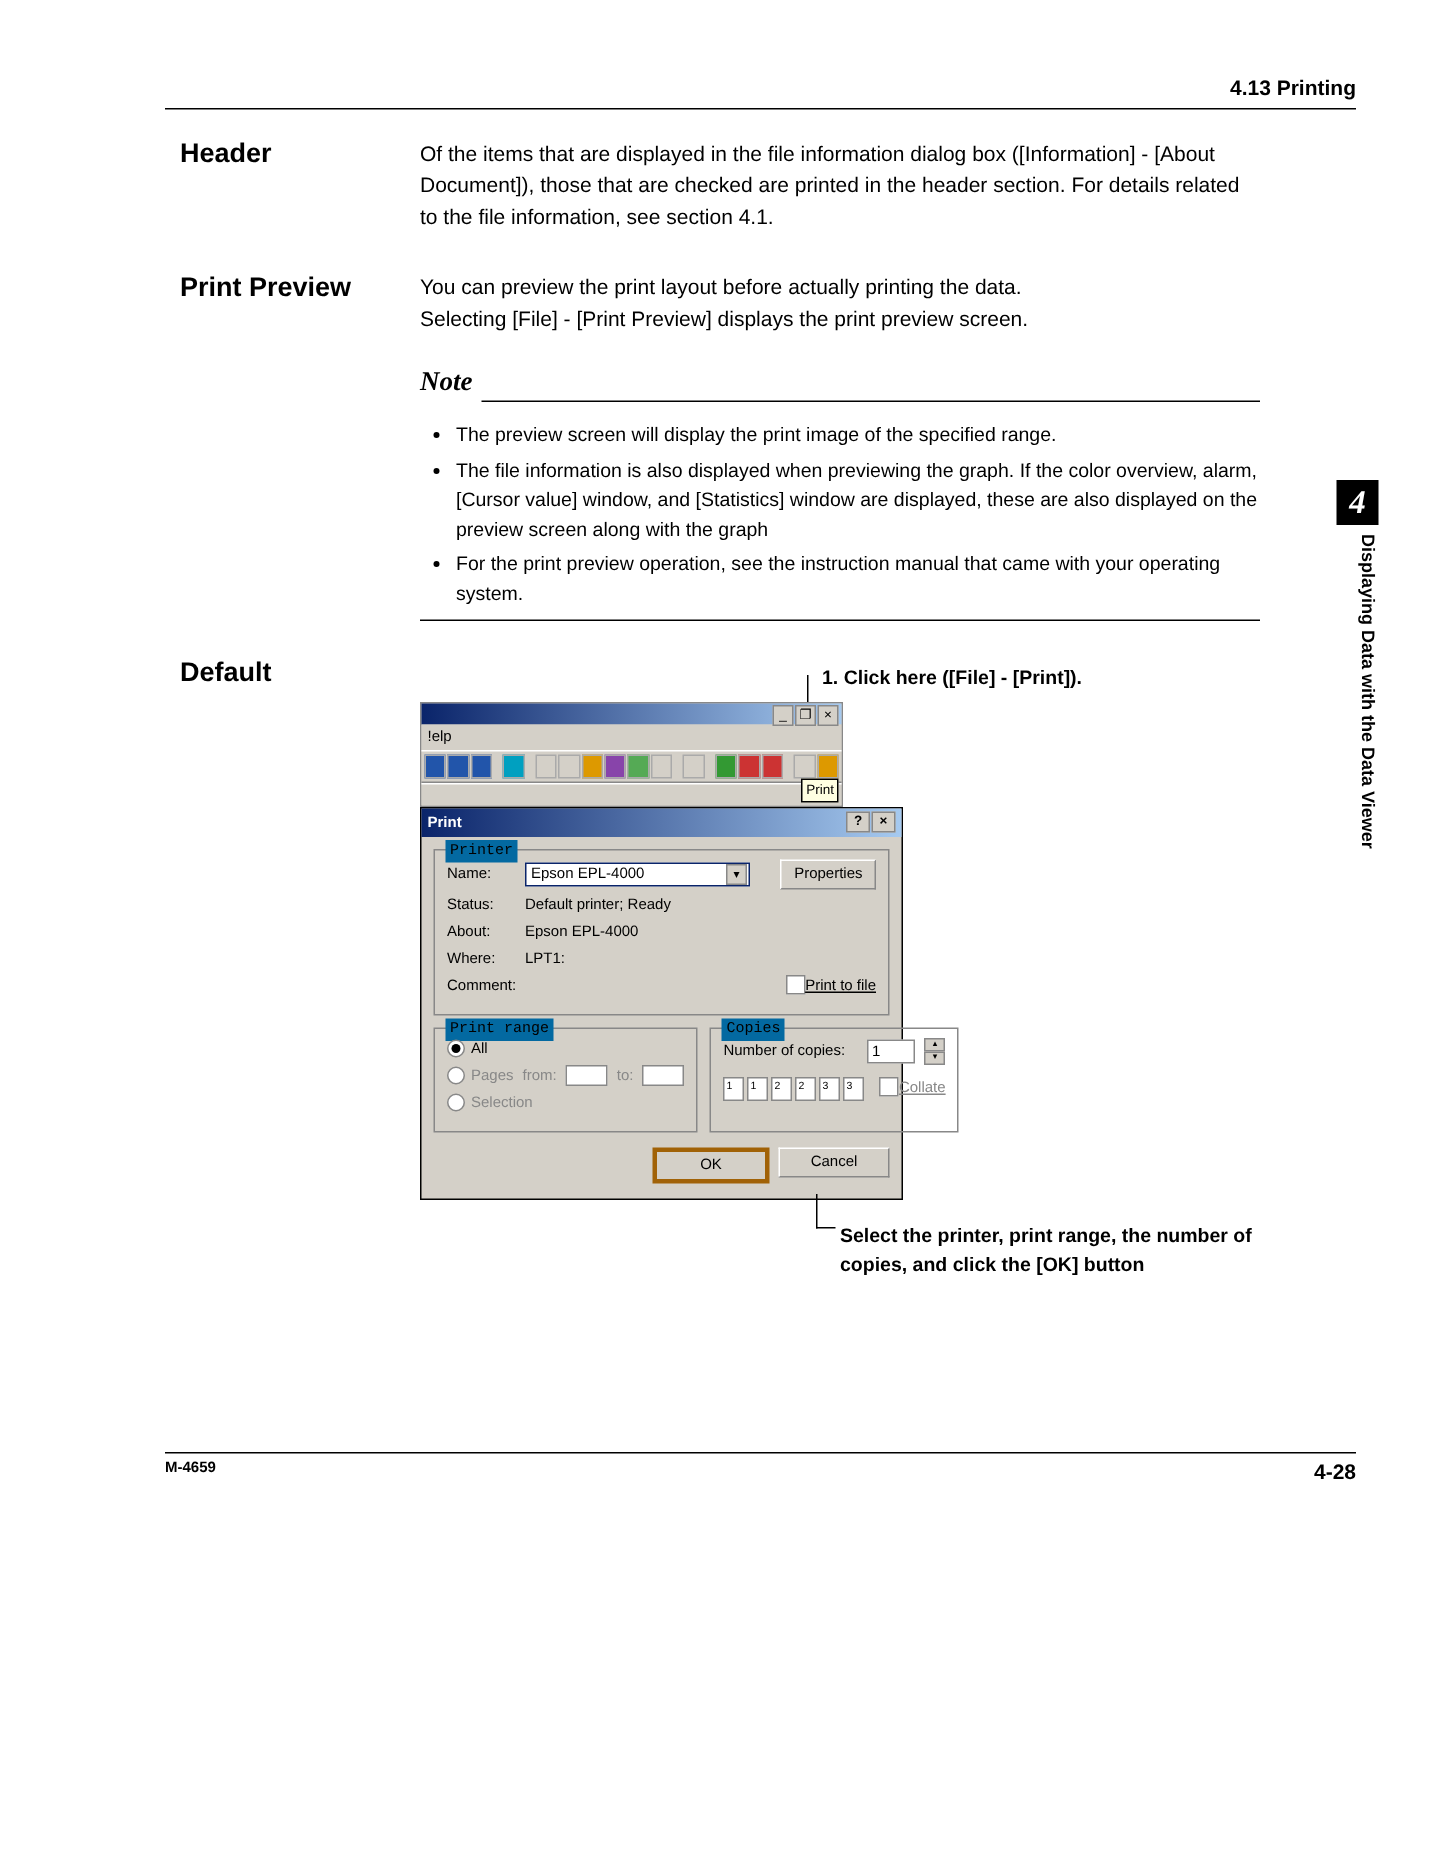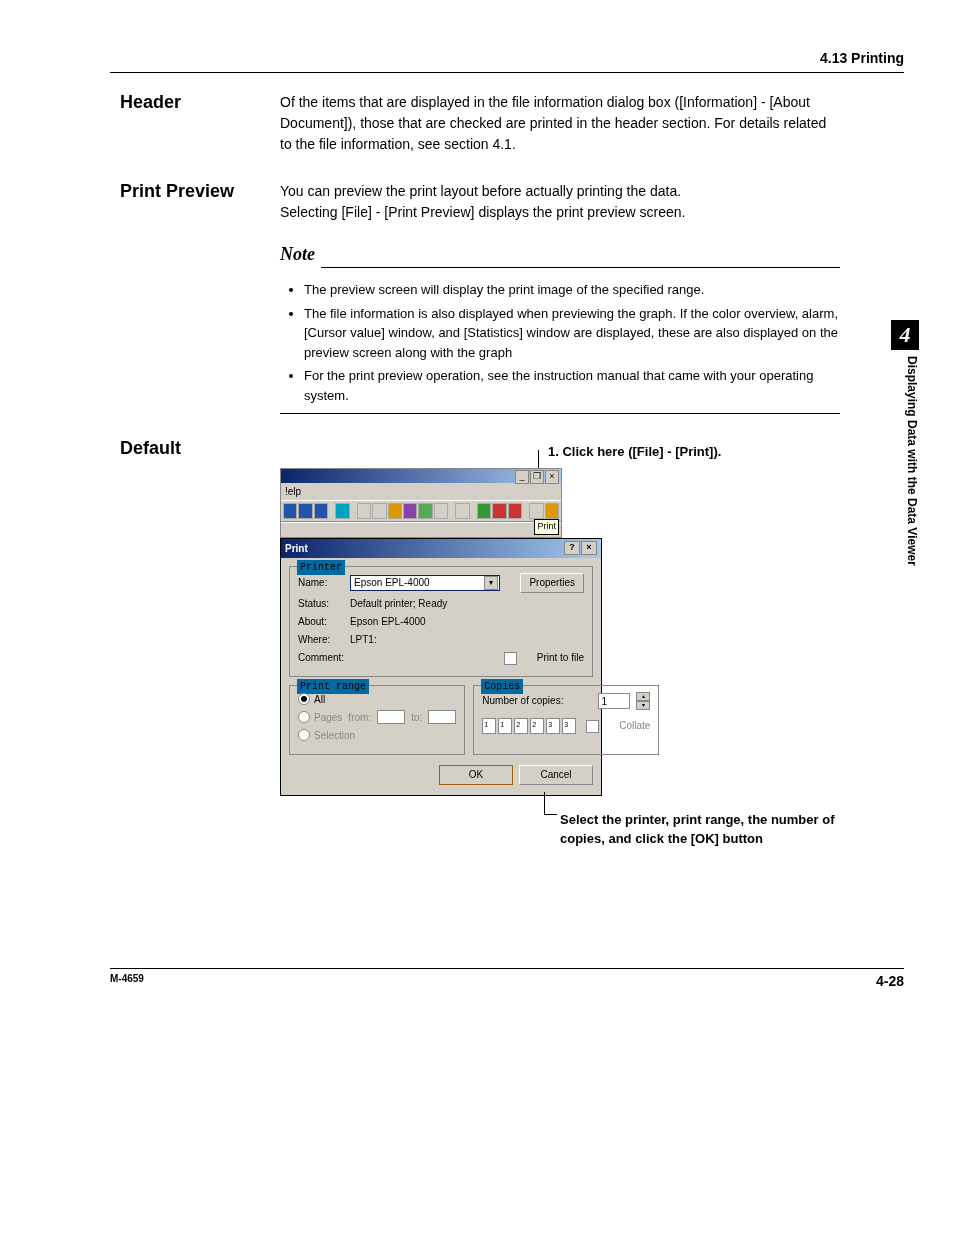--- a/index.html
+++ b/index.html
@@ -184,21 +184,21 @@
   }
   .field-row {display:flex;align-items:center;margin-bottom:3px;gap:6px;}
   .field-row .lbl{width:46px;}
   .combo {
     flex:0 0 150px;height:16px;border:1px solid #0a246a;background:#fff;display:flex;align-items:center;justify-content:space-between;padding:0 1px 0 3px;box-sizing:border-box;
   }
   .combo-arrow {width:12px;height:12px;background:#d4d0c8;border:1px solid #888;font-size:8px;text-align:center;line-height:11px;}
   .btn {
     background:#d4d0c8;border:1px solid #888;border-top-color:#fff;border-left-color:#fff;height:18px;padding:0 8px;font-size:10px;display:inline-flex;align-items:center;justify-content:center;
   }
-  .chk {display:inline-flex;align-items:flex-end;gap:20px;}
+  .chk {display:inline-flex;align-items:flex-start;gap:0;text-decoration:underline;}
   .chk-box{width:11px;height:11px;border:1px solid #888;background:#fff;}
   .radio {display:inline-flex;align-items:center;gap:4px;}
   .radio-circ{width:10px;height:10px;border:1px solid #888;border-radius:50%;background:#fff;position:relative;}
   .radio-circ.checked::after{content:"";position:absolute;inset:2px;background:#000;border-radius:50%;}
   .groups-row{display:flex;gap:8px;}
   .groups-row .group{flex:1;}
   .spin-input{width:26px;height:14px;border:1px solid #888;background:#fff;text-align:left;padding:0 2px;}
   .spin-btns{display:inline-flex;flex-direction:column;}
   .spin-btns span{width:12px;height:7px;background:#d4d0c8;border:1px solid #888;font-size:6px;line-height:6px;text-align:center;}
   .page-input{width:26px;height:12px;border:1px solid #888;background:#fff;}
@@ -417,21 +417,21 @@
                   </span>
                   <label class="chk dim">
                     <span class="chk-box"></span>
                     <span>Collate</span>
                   </label>
                 </div>
               </div>
             </div>
 
             <div class="dlg-actions">
-              <span class="btn" style="border:1px solid #a16207;">OK</span>
+              <span class="btn" style="border:3px solid #a16207;">OK</span>
               <span class="btn">Cancel</span>
             </div>
           </div>
         </div>
 
         <div class="annot-below">
           <span class="lead"></span>
           <span>Select the printer, print range, the number of copies, and click the [OK] button</span>
         </div>
 

